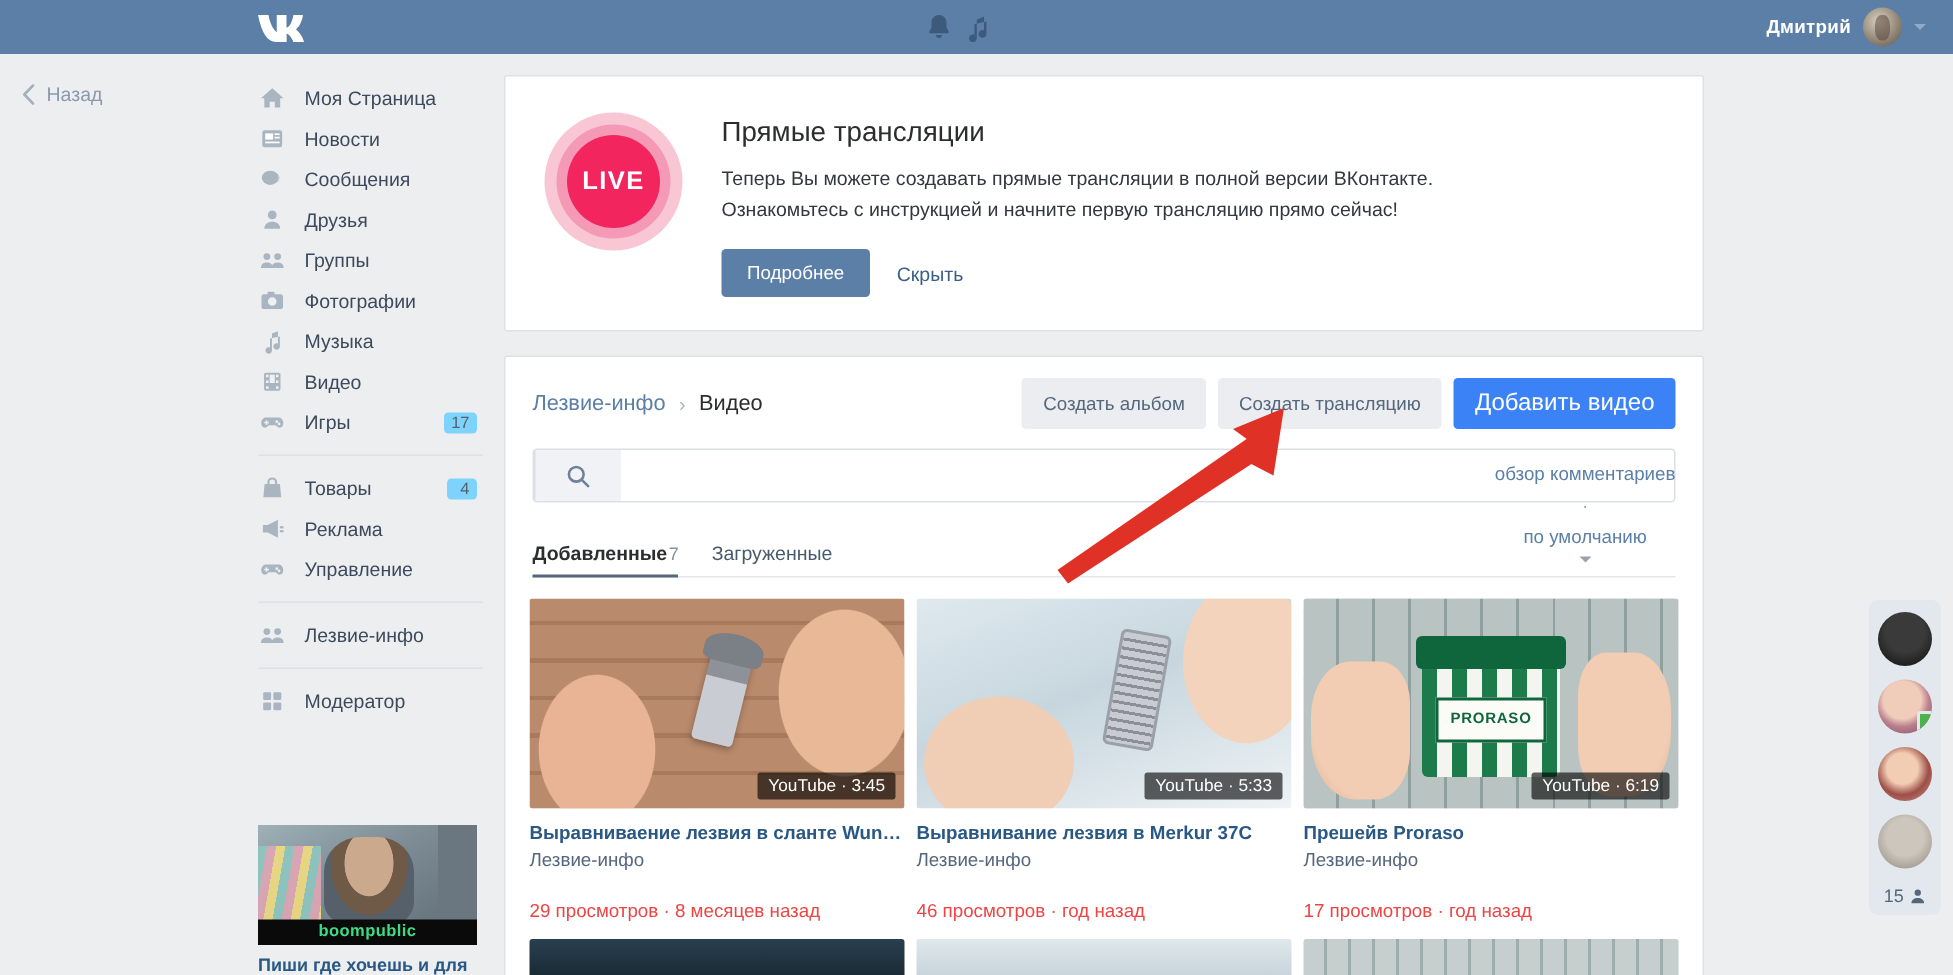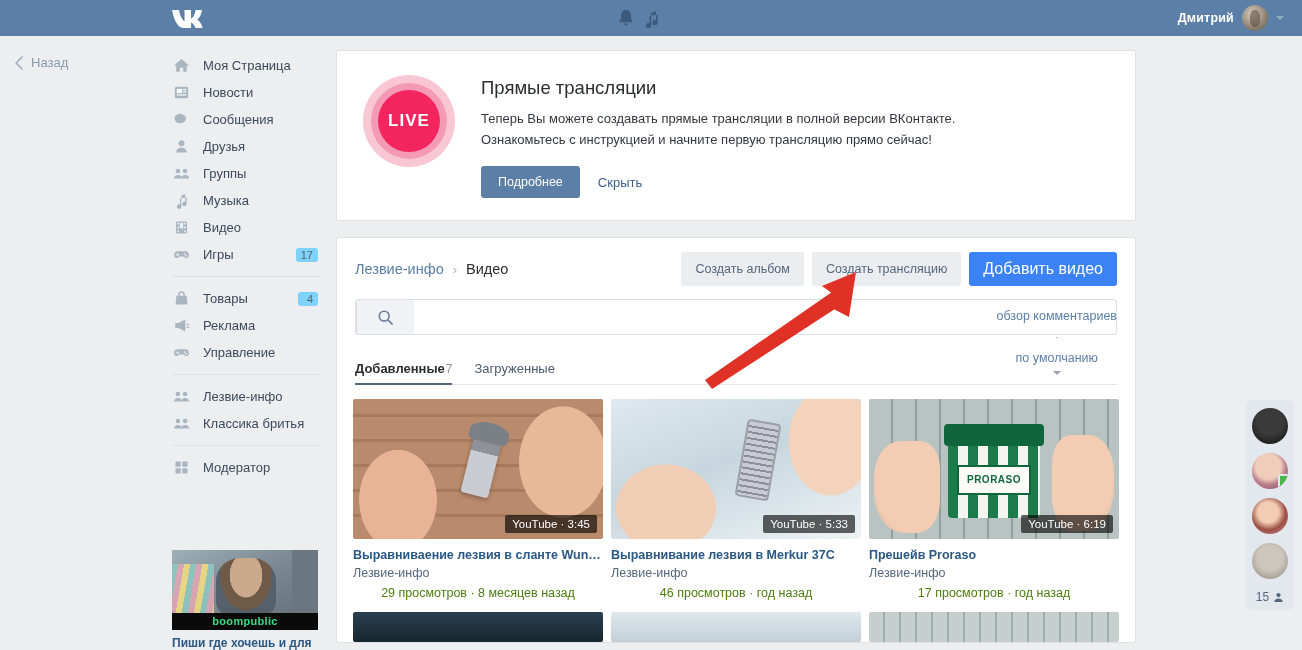--- a/index.html
+++ b/index.html
@@ -261,21 +261,21 @@
     position: absolute; right: 6px; bottom: 6px;
     background: rgba(0,0,0,.62); color: #fff;
     font-size: 11.5px; padding: 3px 7px; border-radius: 2px;
     white-space: nowrap;
   }
   .vtitle {
     margin-top: 9px; font-size: 12.5px; font-weight: bold; color: #2a5885;
     white-space: nowrap; overflow: hidden; text-overflow: ellipsis;
   }
   .vowner { margin-top: 4px; font-size: 12.5px; color: #55677d; }
-  .vmeta { margin-top: 6px; font-size: 12.5px; color: #4d7c0f; text-align: center; }
+  .vmeta { margin-top: 20px; font-size: 12.5px; color: #ef4444; }
   .row2 { padding: 12px 16px 0 16px; display: flex; gap: 8px; }
   .row2 .thumb2 {
     width: 250px; height: 30px; overflow: hidden; border-radius: 2px;
   }
 
   
   .t1 {
     background:
       radial-gradient(ellipse 70px 90px at 18% 72%, #e8b495 0 55%, transparent 56%),
       radial-gradient(ellipse 75px 95px at 84% 45%, #e9b897 0 58%, transparent 59%),
@@ -454,20 +454,30 @@
   <div class="nav-item">
     <span class="nav-ico">
       <svg viewBox="0 0 18 18" width="17" height="17" fill="currentColor">
           <circle cx="5.2" cy="6.4" r="2.4"></circle>
           <circle cx="12.8" cy="6.4" r="2.4"></circle>
           <path d="M1 14.4c0-2.5 1.9-3.8 4.2-3.8s4.2 1.3 4.2 3.8z"></path>
           <path d="M8.6 14.4c0-2.5 1.9-3.8 4.2-3.8s4.2 1.3 4.2 3.8z"></path>
         </svg>
     </span>
     <span class="nav-label">Группы</span>
+  </div>
+  <div class="nav-item">
+    <span class="nav-ico">
+      <svg viewBox="0 0 18 18" width="17" height="17" fill="currentColor">
+          <rect x="1.4" y="4.4" width="15.2" height="10.4" rx="1.8"></rect>
+          <rect x="5.6" y="2.6" width="5" height="2.4" rx=".8"></rect>
+          <circle cx="9" cy="9.6" r="3" fill="#eef1f4"></circle>
+        </svg>
+    </span>
+    <span class="nav-label">Фотографии</span>
   </div>
   <div class="nav-item">
     <span class="nav-ico">
       <svg viewBox="0 0 18 18" width="17" height="17" fill="currentColor">
           <path d="M13 2v8.6a2.3 2.3 0 101.4 2.1V5.6L7.4 7v6.4a2.3 2.3 0 101.4 2.1V3.6z"></path>
         </svg>
     </span>
     <span class="nav-label">Музыка</span>
   </div>
   <div class="nav-item">
@@ -545,31 +555,20 @@
   <div class="nav-item">
     <span class="nav-ico">
       <svg viewBox="0 0 18 18" width="17" height="17" fill="currentColor">
           <circle cx="5.2" cy="6.4" r="2.4"></circle>
           <circle cx="12.8" cy="6.4" r="2.4"></circle>
           <path d="M1 14.4c0-2.5 1.9-3.8 4.2-3.8s4.2 1.3 4.2 3.8z"></path>
           <path d="M8.6 14.4c0-2.5 1.9-3.8 4.2-3.8s4.2 1.3 4.2 3.8z"></path>
         </svg>
     </span>
     <span class="nav-label">Лезвие-инфо</span>
-  </div>
-  <div class="nav-item">
-    <span class="nav-ico">
-      <svg viewBox="0 0 18 18" width="17" height="17" fill="currentColor">
-          <circle cx="5.2" cy="6.4" r="2.4"></circle>
-          <circle cx="12.8" cy="6.4" r="2.4"></circle>
-          <path d="M1 14.4c0-2.5 1.9-3.8 4.2-3.8s4.2 1.3 4.2 3.8z"></path>
-          <path d="M8.6 14.4c0-2.5 1.9-3.8 4.2-3.8s4.2 1.3 4.2 3.8z"></path>
-        </svg>
-    </span>
-    <span class="nav-label">Классика бритья</span>
   </div>
 
   <div class="nav-sep"></div>
 
   <div class="nav-item">
     <span class="nav-ico">
       <svg viewBox="0 0 18 18" width="17" height="17" fill="currentColor">
           <rect x="2.6" y="2.6" width="5.6" height="5.6" rx="1"></rect>
           <rect x="9.8" y="2.6" width="5.6" height="5.6" rx="1"></rect>
           <rect x="2.6" y="9.8" width="5.6" height="5.6" rx="1"></rect>

